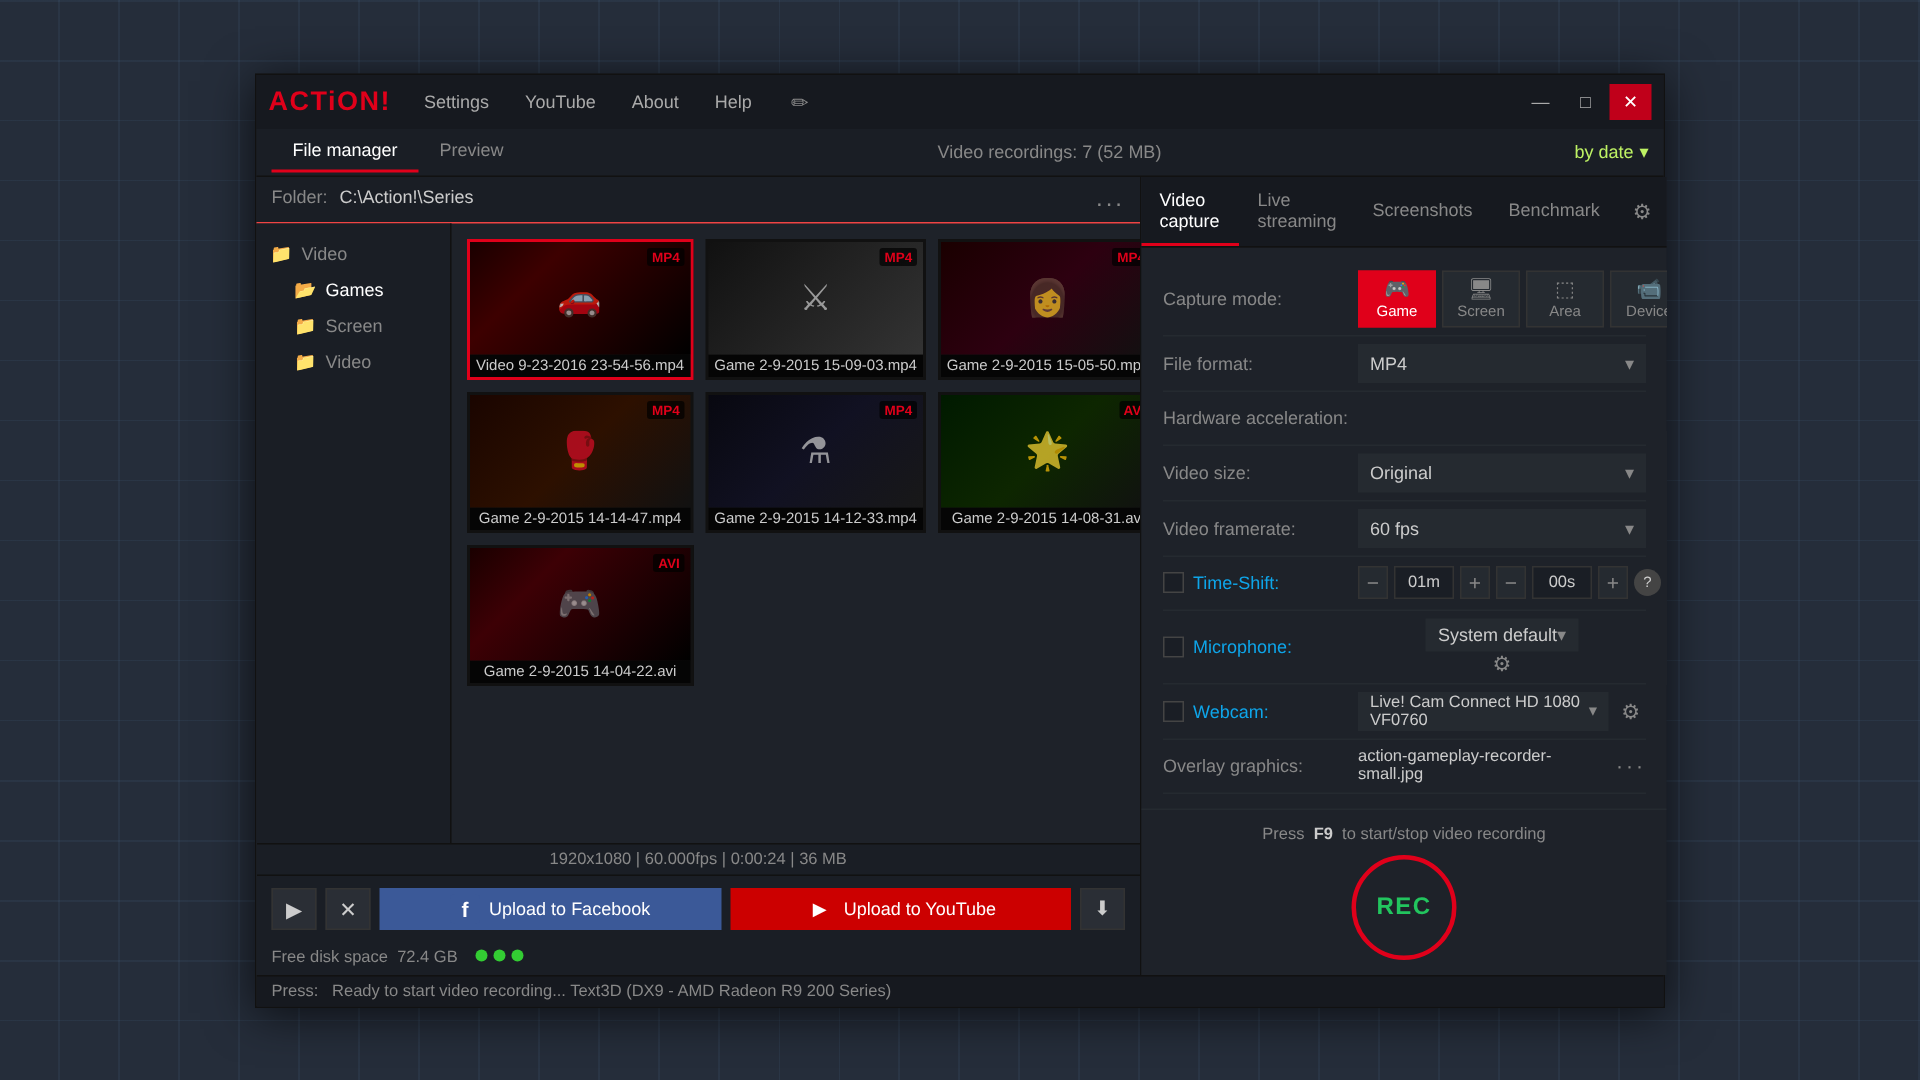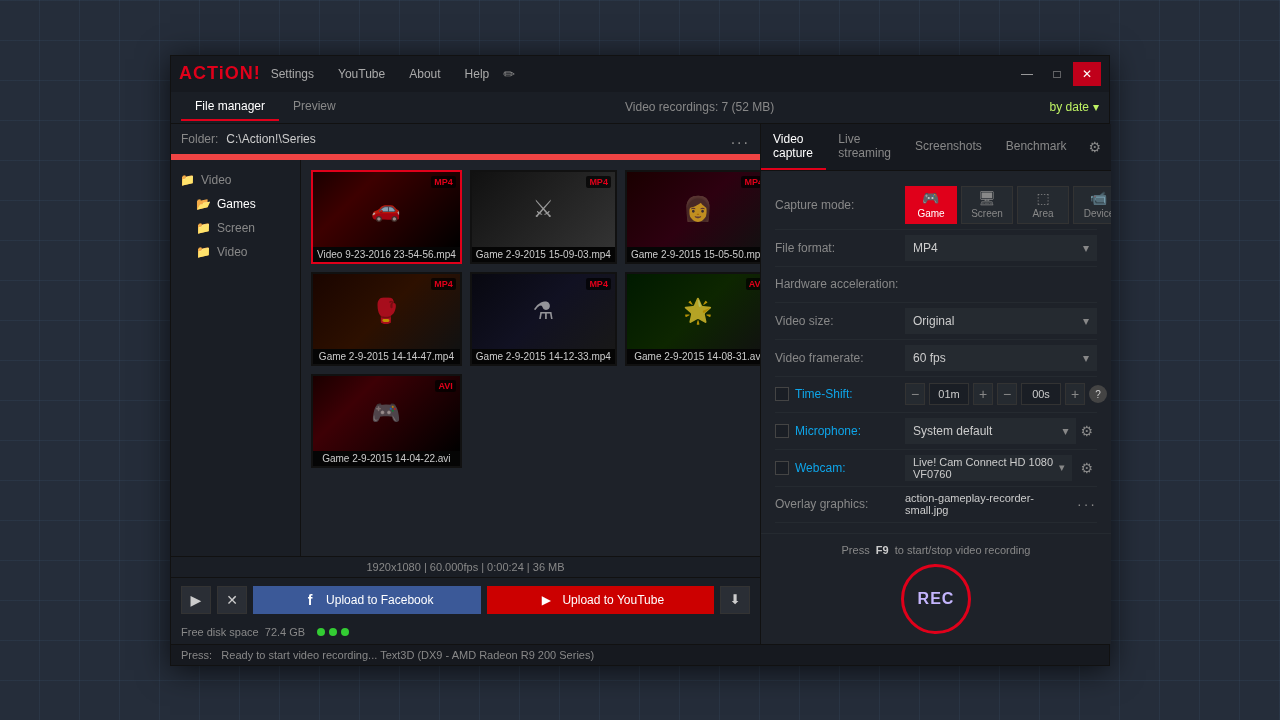--- a/index.html
+++ b/index.html
@@ -39,21 +39,21 @@
       background: #16191f;
       display: flex;
       align-items: center;
       height: 36px;
       padding: 0 8px;
       justify-content: space-between;
     }
     .title-bar-left {
       display: flex;
       align-items: center;
-      gap: 0;
+      gap: 12px;
     }
     .logo {
       font-size: 18px;
       font-weight: 900;
       color: #fff;
       letter-spacing: 1px;
     }
     .logo span { color: #e0001a; }
     .title-nav {
       display: flex;
@@ -135,24 +135,24 @@
     
     .left-panel {
       width: 590px;
       background: #1e2229;
       display: flex;
       flex-direction: column;
       border-right: 1px solid #111;
     }
     .folder-bar {
       display: flex;
-      align-items: center;
+      align-items: flex-start;
       padding: 6px 10px;
       background: #1a1e25;
-      border-bottom: 6px solid #ef4444;
+      border-bottom: 1px solid #ef4444;
       gap: 8px;
     }
     .folder-label {
       color: #888;
       font-size: 12px;
     }
     .folder-path {
       color: #ccc;
       font-size: 12px;
     }
@@ -496,21 +496,21 @@
     .press-hint strong {
       color: #ccc;
       font-weight: bold;
     }
     .rec-btn {
       width: 70px;
       height: 70px;
       border-radius: 50%;
       border: 3px solid #e0001a;
       background: #1e2229;
-      color: #c4b5fd;
+      color: #22c55e;
       font-size: 16px;
       font-weight: bold;
       cursor: pointer;
       display: flex;
       align-items: center;
       justify-content: center;
       margin: 0 auto;
       letter-spacing: 1px;
     }
     .status-bar {
@@ -804,21 +804,21 @@
             </div>
           </div>
 
           <div class="setting-row">
             <div class="setting-label">
               <label class="checkbox-label">
                 <span class="checkbox-box"></span>
                 <span>Microphone:</span>
               </label>
             </div>
-            <div class="setting-value" style="display:flex;align-items:center;gap:0;">
+            <div class="setting-value" style="display:flex;align-items:center;gap:0;flex-direction:column;">
               <div class="select-box" style="flex:1;">
                 <span>System default</span>
               </div>
               <span class="setting-gear">⚙</span>
             </div>
           </div>
 
           <div class="setting-row">
             <div class="setting-label">
               <label class="checkbox-label">

